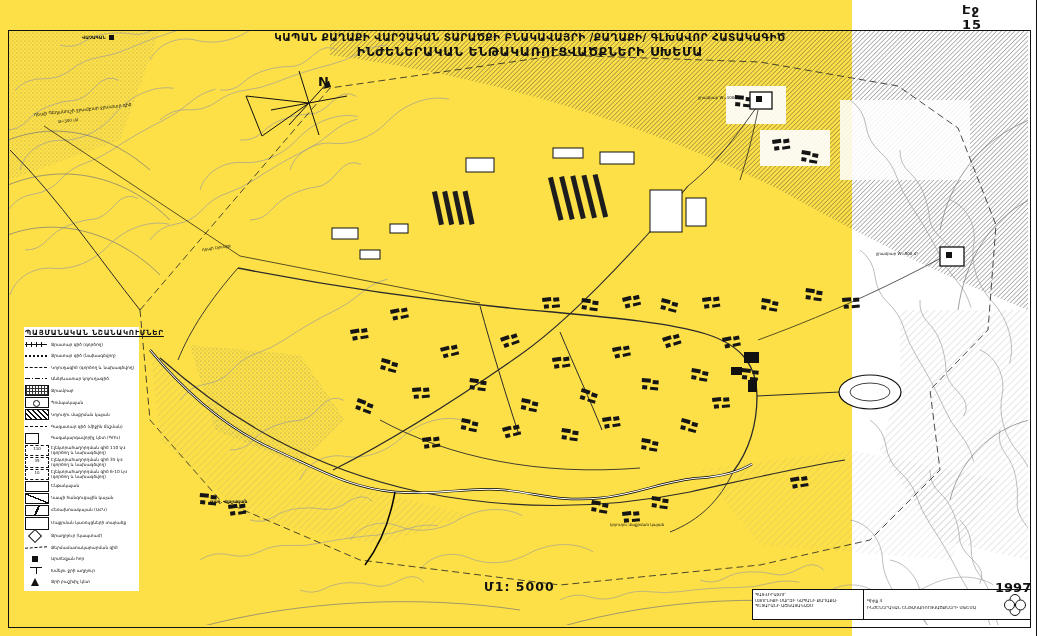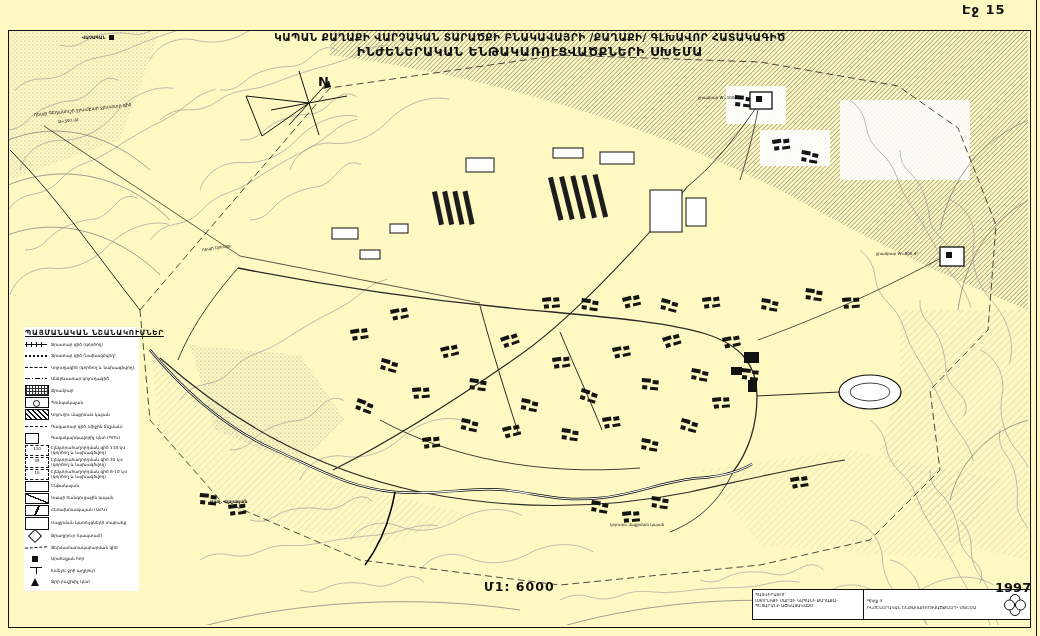--- a/index.html
+++ b/index.html
@@ -1,17 +1,17 @@
 <!DOCTYPE html>
 <html><head>
 <meta charset="utf-8">
 <style>
   html,body{margin:0;padding:0;width:1040px;height:636px;background:#fff;overflow:hidden;
     font-family:"DejaVu Sans",sans-serif;color:#111;}
-  .sheet{position:relative;width:1040px;height:636px;background:#fef9c3;}
+  .sheet{position:relative;width:852px;height:636px;background:#fde047;}
   .page-label{position:absolute;top:2px;left:962px;font-size:13px;font-weight:bold;letter-spacing:1px;}
   .outer-right{position:absolute;top:0;left:1036px;width:0;height:636px;border-left:1.5px solid #111;}
   svg.map{position:absolute;left:0;top:0;z-index:0;}
   .frame{position:absolute;left:8px;top:30px;width:1021px;height:596px;border:1.2px solid #111;
     z-index:3;pointer-events:none;}
   .map-title{position:absolute;left:250px;top:31px;width:560px;text-align:center;z-index:4;}
   .map-title .t1{font-size:10.5px;font-weight:bold;letter-spacing:.4px;line-height:1.25;}
   .map-title .t2{font-size:12.5px;font-weight:bold;letter-spacing:.6px;line-height:1.3;}
   .north-label{position:absolute;left:318px;top:74px;font-size:13px;font-weight:bold;z-index:4;}
   .ann{position:absolute;font-size:4.5px;line-height:1.1;white-space:nowrap;z-index:4;color:#111;}
@@ -437,21 +437,21 @@
         <span class="ltxt">Խմելու ջրի աղբյուր</span>
       </div>
     <div class="lrow">
         <span class="symwrap">
           <span class="s-tri"></span>
         </span>
         <span class="ltxt">Ջրի բաշխիչ կետ</span>
       </div>
   </div>
 
-  <div class="scale-label">Մ1: 6000</div>
+  <div class="scale-label">Մ1: 5000</div>
   <div class="year">1997</div>
 
   <div class="title-block">
     <div class="tb-left">
       <div>ՊԱՏՎԻՐԱՏՈՒ`</div>
       <div>ՍՅՈՒՆԻՔԻ ՄԱՐԶԻ ԿԱՊԱՆԻ ՔԱՂԱՔԱ-</div>
       <div>ՊԵՏԱՐԱՆԻ ԱՇԽԱՏԱԿԱԶՄ</div>
     </div>
     <div class="tb-right">
       <div class="txt">

